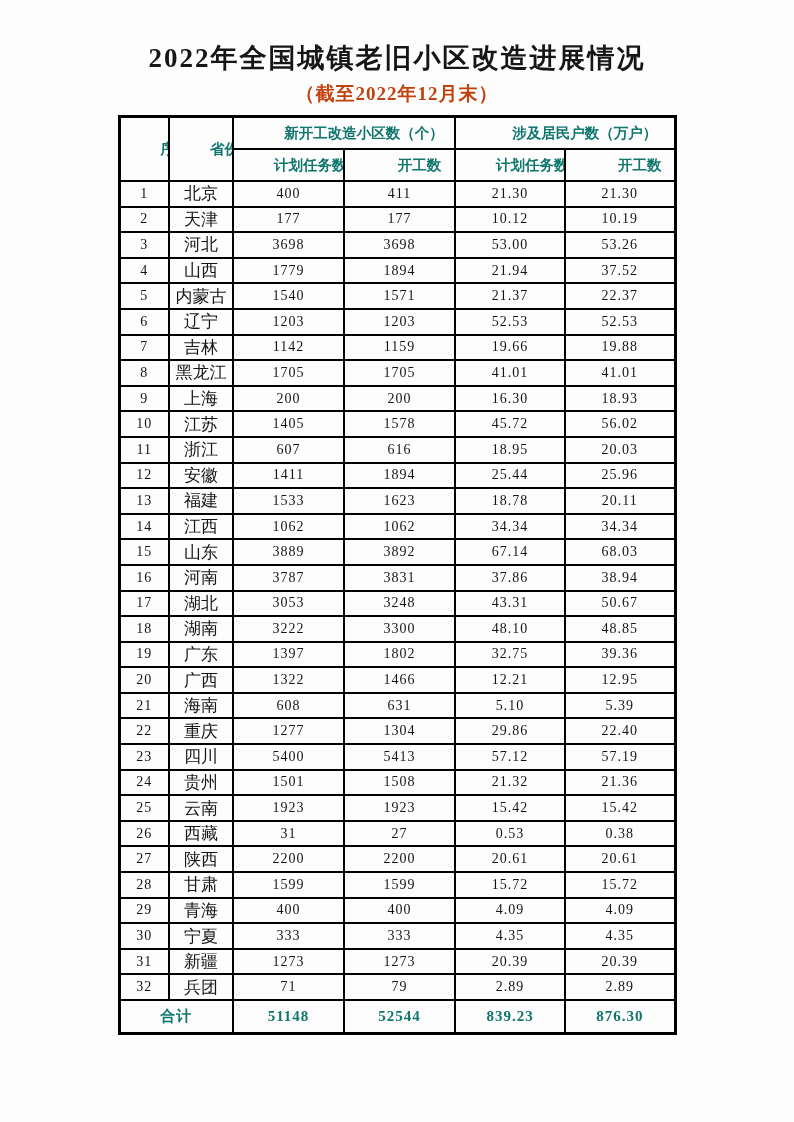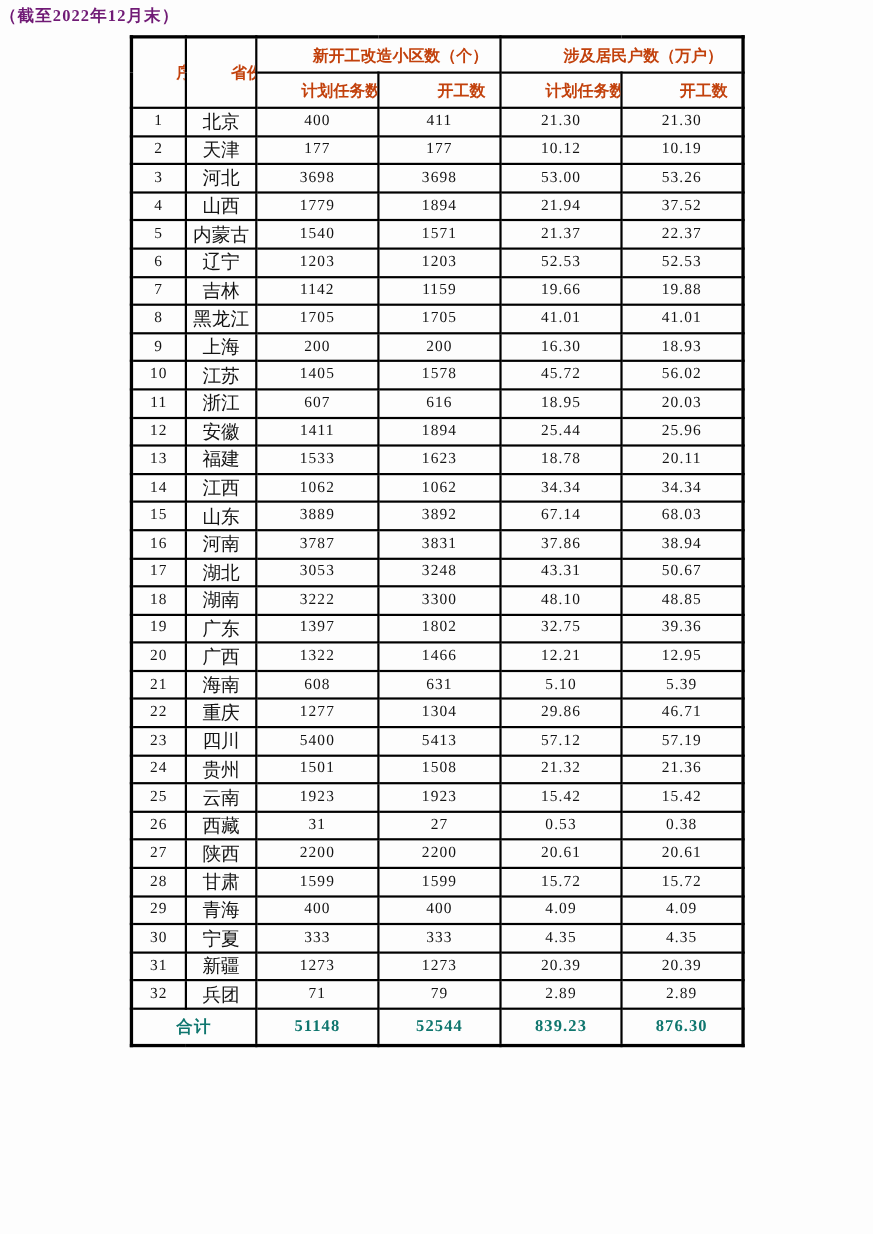--- a/index.html
+++ b/index.html
@@ -21,25 +21,25 @@
     margin: 0;
     padding-top: 40px;
     text-align: center;
     font-size: 27px;
     font-weight: bold;
     letter-spacing: 2px;
     color: #161616;
   }
   .doc-subtitle {
     margin-top: 5px;
-    text-align: left;
-    font-size: 15px;
+    text-align: center;
+    font-size: 19px;
     font-weight: bold;
     letter-spacing: 1px;
-    color: #701a75;
+    color: #c2410c;
   }
   table.data-table {
     margin: 8px auto 0 auto;
     width: 556px;
     border-collapse: collapse;
     table-layout: fixed;
     border: 3px solid #000;
   }
   table.data-table th,
   table.data-table td {
@@ -47,21 +47,21 @@
     text-align: center;
     vertical-align: middle;
     padding: 0;
     overflow: hidden;
     white-space: nowrap;
   }
   table.data-table th {
     font-size: 14.5px;
     font-weight: bold;
     height: 30px;
-    color: #c2410c;
+    color: #0f766e;
     padding-left: 40px;
   }
   table.data-table tbody td {
     font-size: 14px;
     height: 23.6px;
     letter-spacing: 1px;
     color: #141414;
   }
   table.data-table tbody td.province-cell {
     font-size: 17px;
@@ -79,20 +79,21 @@
   col.c-province { width: 64px; }
   col.c-num-a    { width: 111px; }
   col.c-num-b    { width: 111px; }
   col.c-num-c    { width: 110px; }
   col.c-num-d    { width: 110px; }
 </style>
 </head>
 <body>
 
 <div class="page">
+  <h1 class="doc-title">2022年全国城镇老旧小区改造进展情况</h1>
   <div class="doc-subtitle">（截至2022年12月末）</div>
 
   <table class="data-table">
     <colgroup>
       <col class="c-index">
       <col class="c-province">
       <col class="c-num-a">
       <col class="c-num-b">
       <col class="c-num-c">
       <col class="c-num-d">
@@ -279,21 +280,21 @@
           <td>631</td>
           <td>5.10</td>
           <td>5.39</td>
         </tr>
         <tr>
           <td>22</td>
           <td class="province-cell">重庆</td>
           <td>1277</td>
           <td>1304</td>
           <td>29.86</td>
-          <td>46.71</td>
+          <td>22.40</td>
         </tr>
         <tr>
           <td>23</td>
           <td class="province-cell">四川</td>
           <td>5400</td>
           <td>5413</td>
           <td>57.12</td>
           <td>57.19</td>
         </tr>
         <tr>

